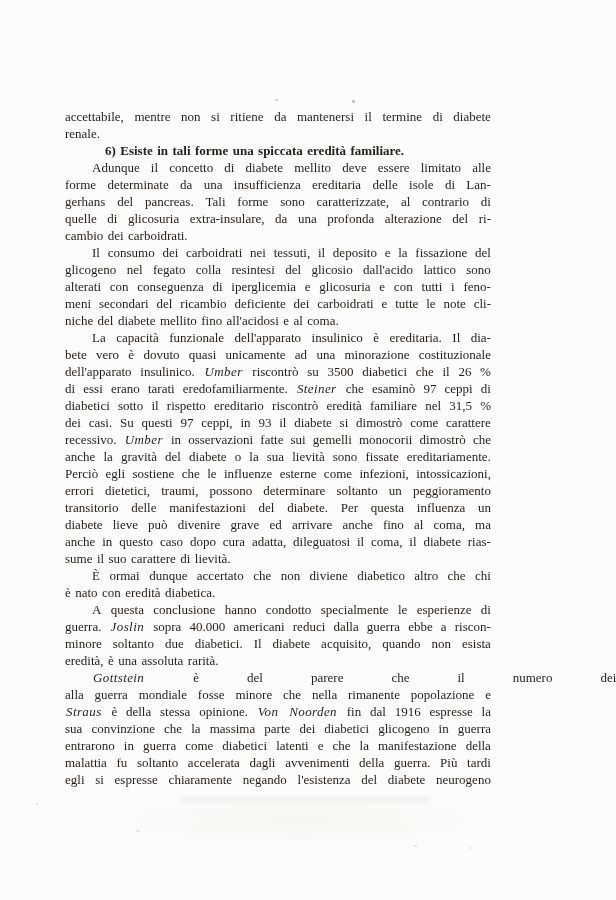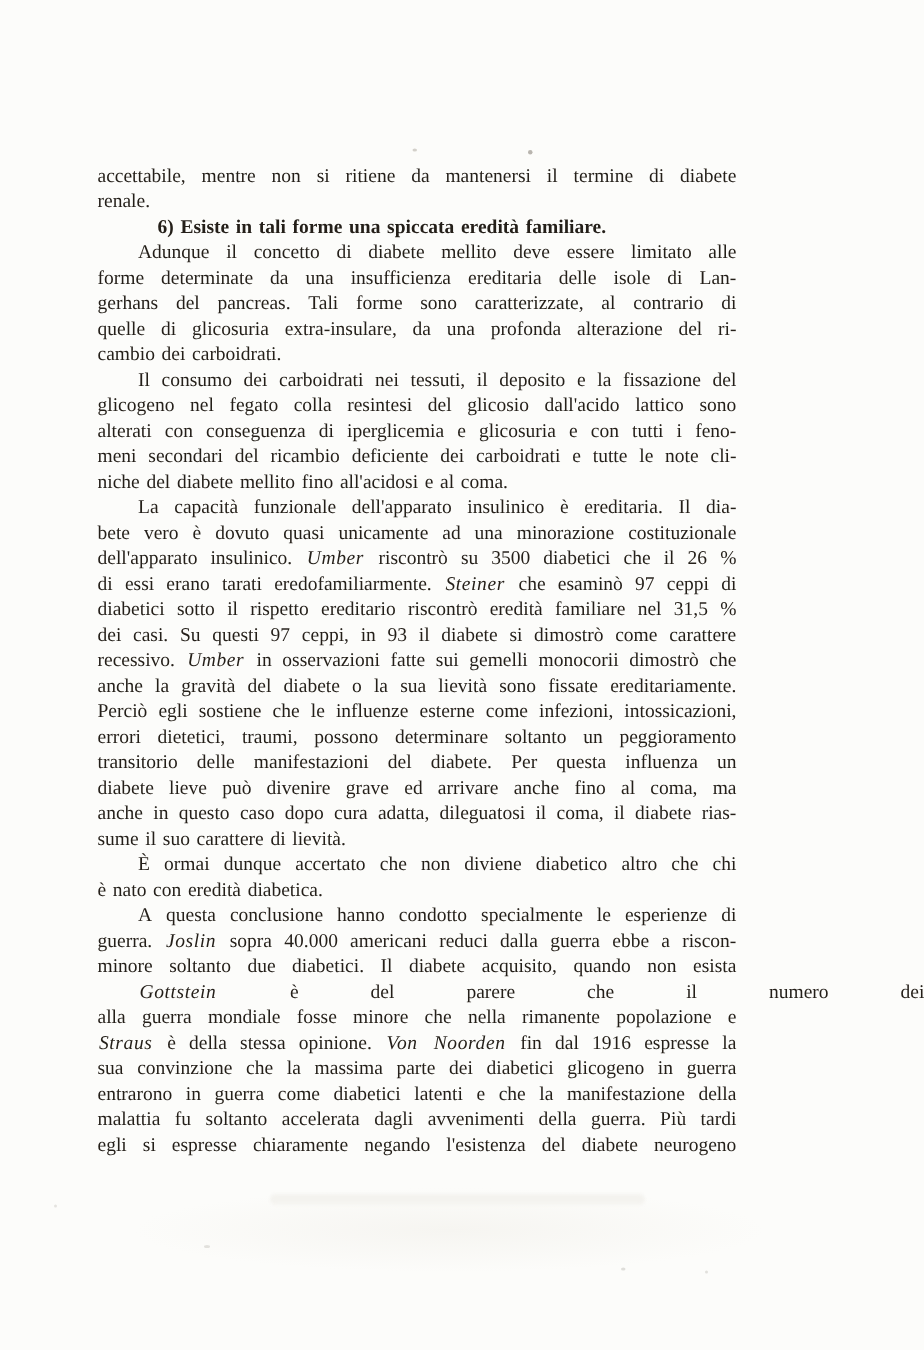--- a/index.html
+++ b/index.html
@@ -420,20 +420,21 @@
         <span>soltanto</span>
         <span>due</span>
         <span>diabetici.</span>
         <span>Il</span>
         <span>diabete</span>
         <span>acquisito,</span>
         <span>quando</span>
         <span>non</span>
         <span>esista</span>
       </div>
+      <div class="line"><span>eredità, è una assoluta rarità.</span></div>
       <div class="line j" style="padding-left: 27px; gap: 48px;">
         <span class="it">Gottstein</span>
         <span>è</span>
         <span>del</span>
         <span>parere</span>
         <span>che</span>
         <span>il</span>
         <span>numero</span>
         <span>dei</span>
         <span>diabetici</span>

